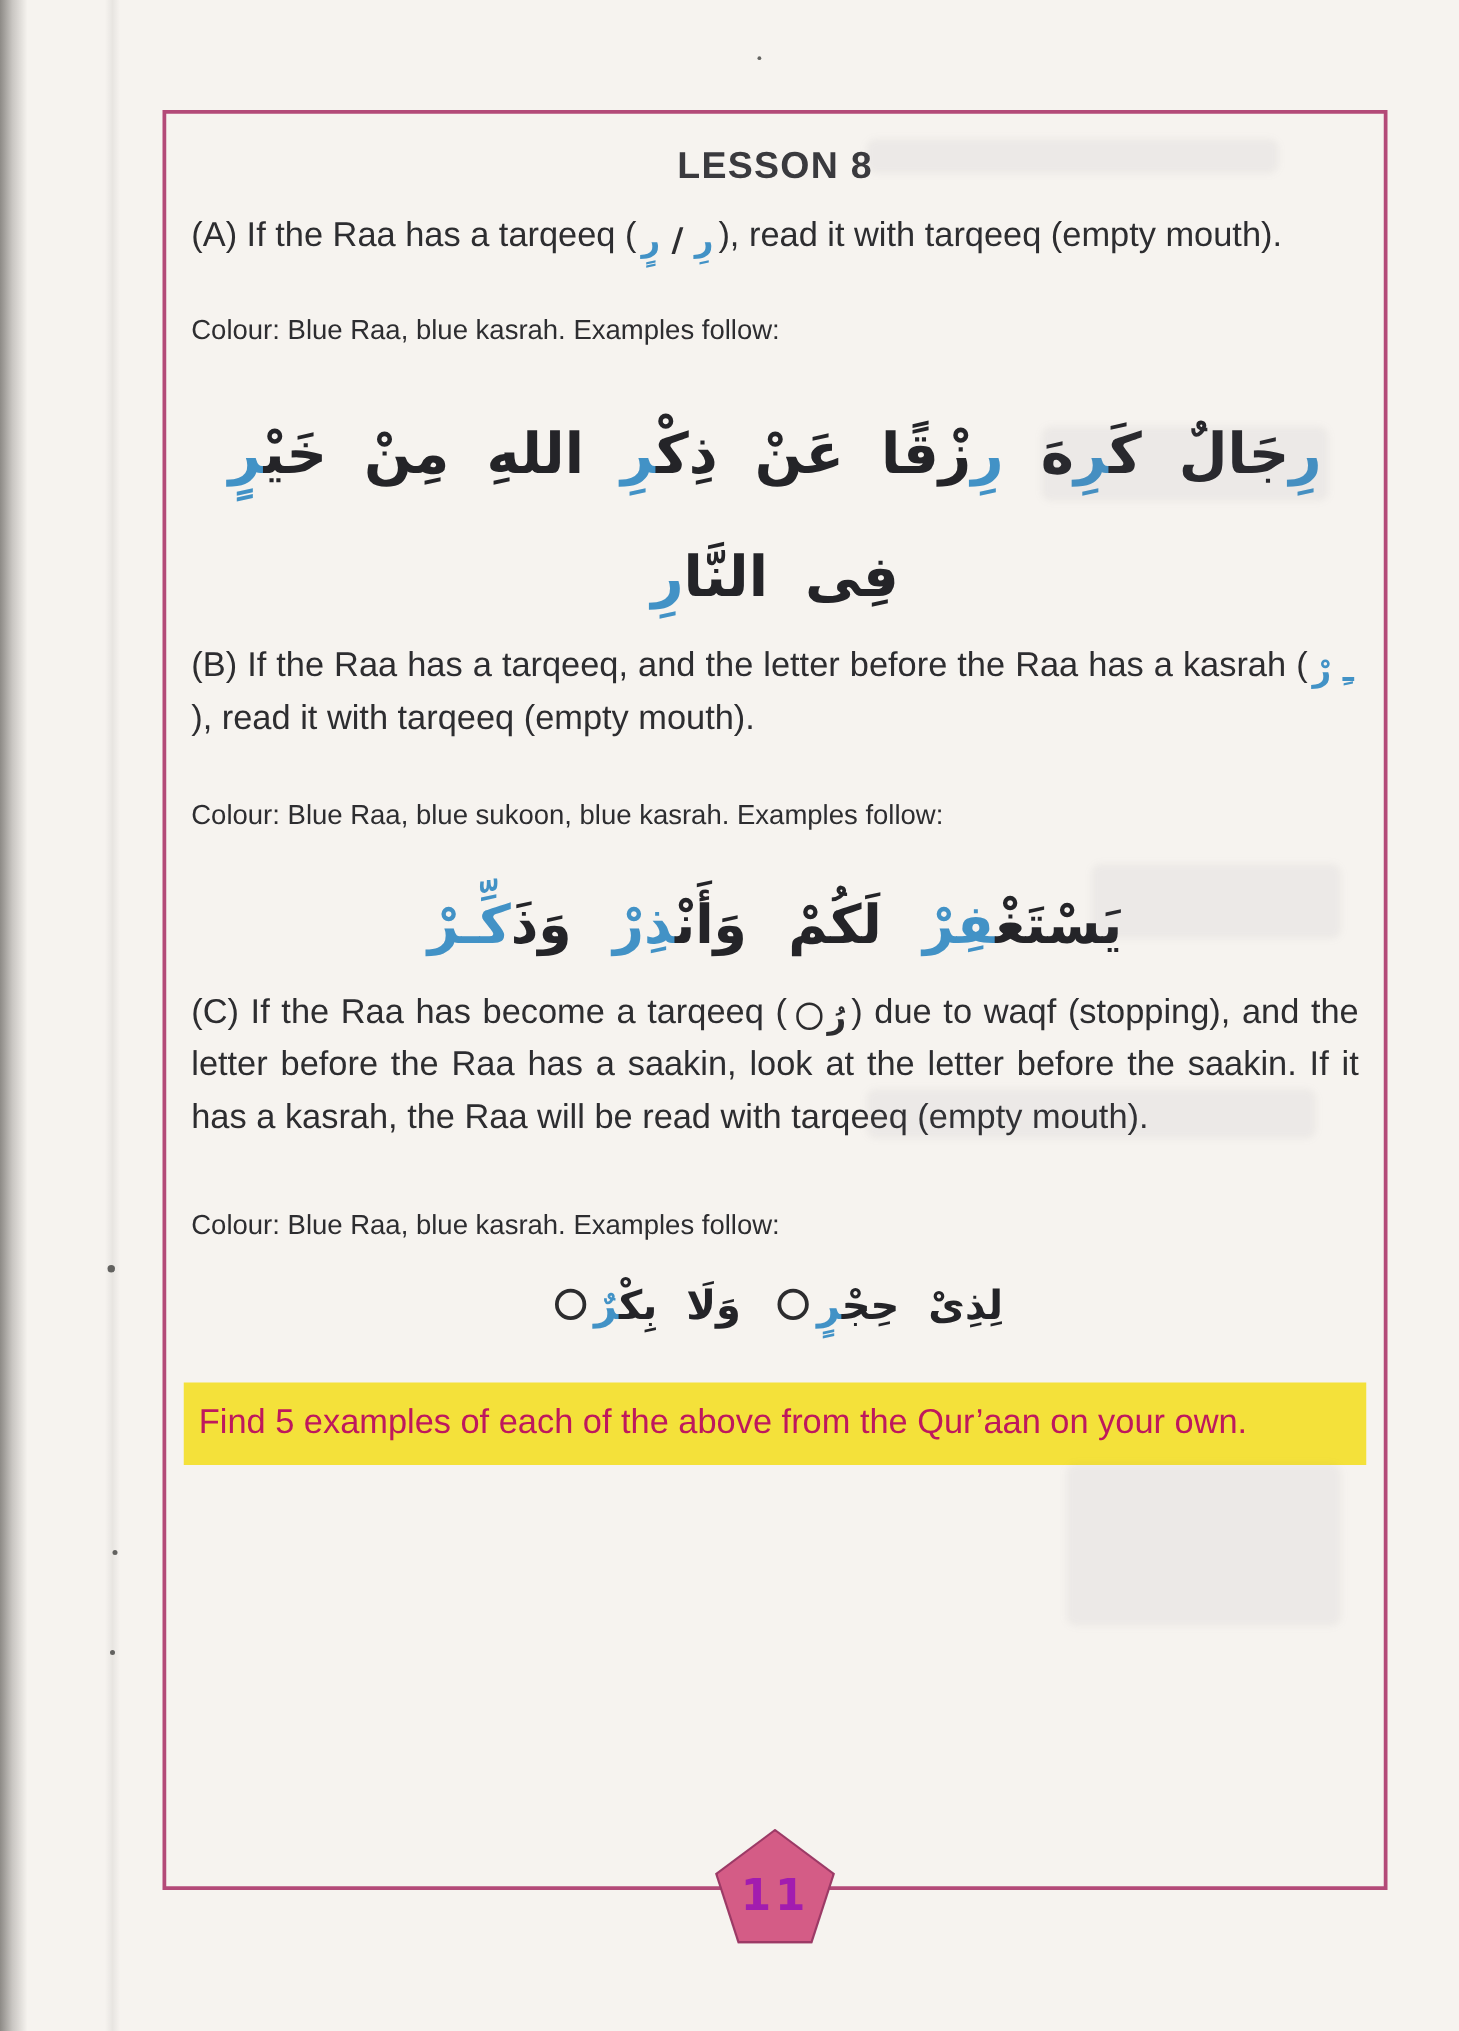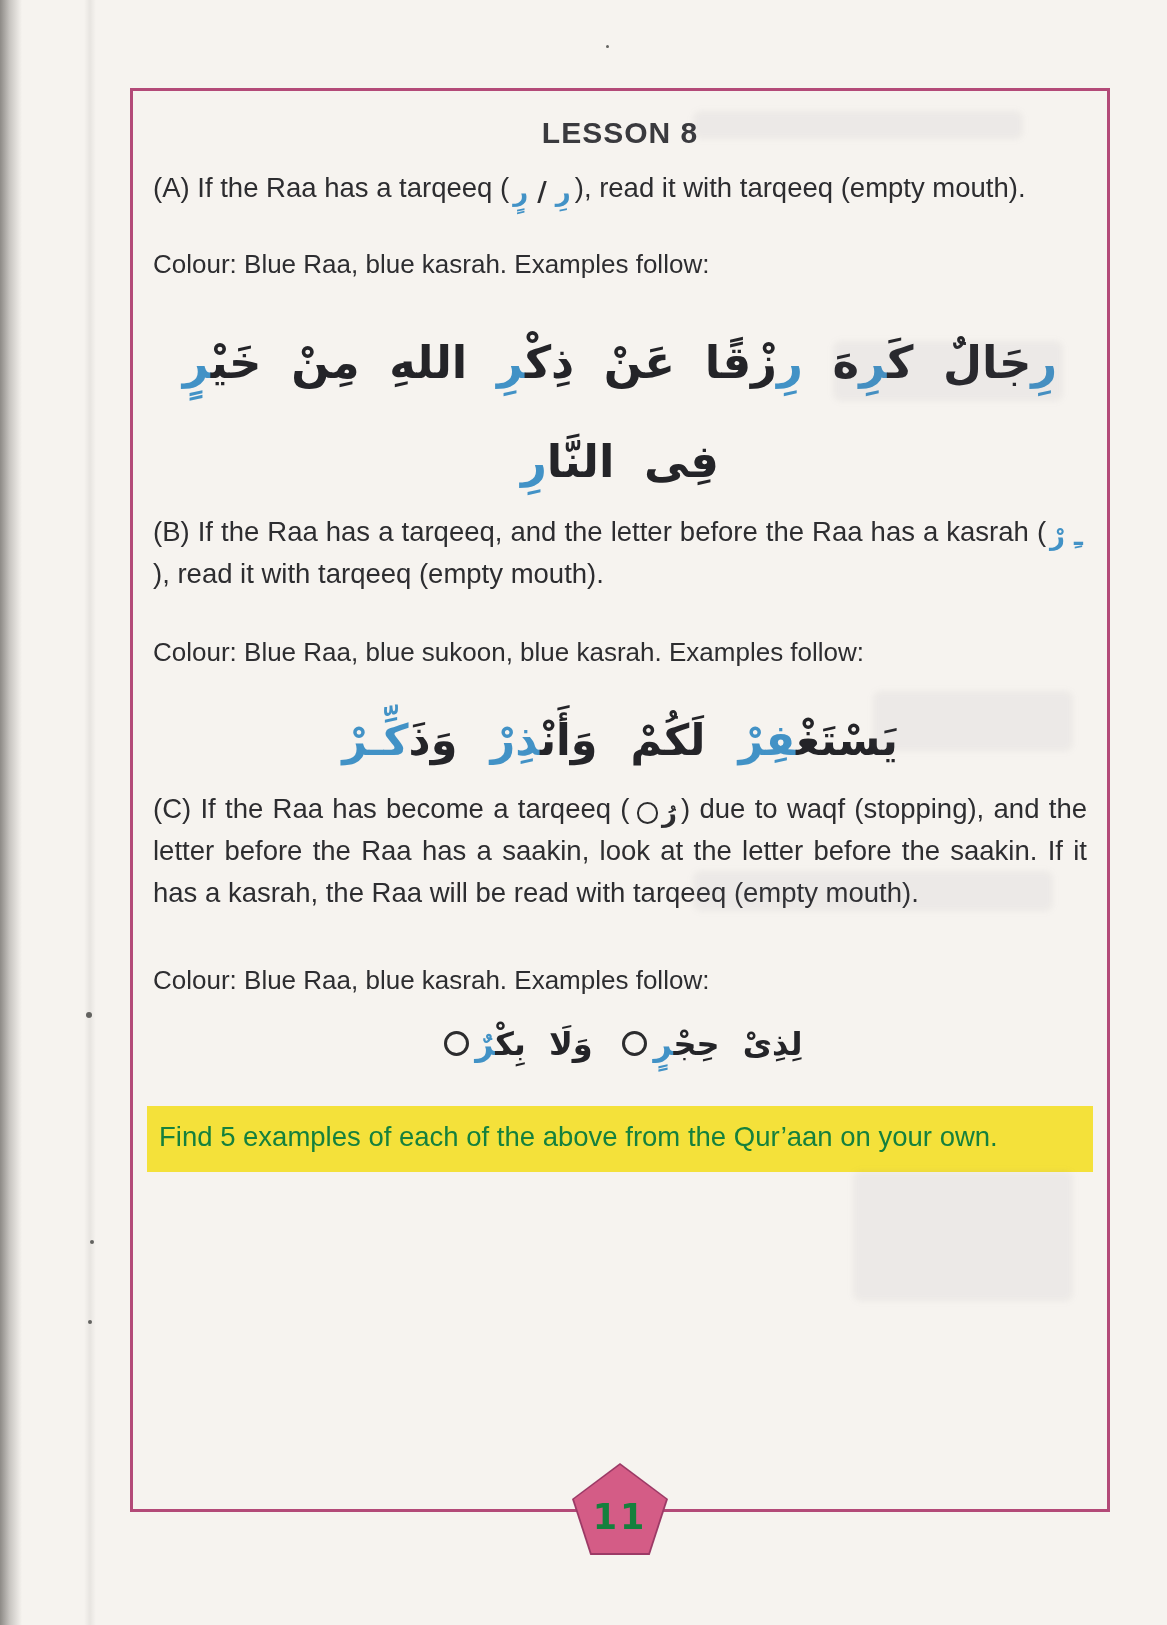--- a/index.html
+++ b/index.html
@@ -20,47 +20,47 @@
   .frame{position:absolute;left:130px;top:88px;width:980px;height:1424px;
     border:3px solid var(--frame-pink,#b34a78);box-sizing:border-box;
     padding:10px 18px 0;}
   h1,h2{text-align:center;color:#3a3a3e;font-weight:bold;}
   h1{font-size:30px;line-height:36px;margin:14px 0 16px;letter-spacing:1px;}
   h2{font-size:31px;line-height:36px;margin:48px 0 0;letter-spacing:.5px;}
   p.rule{font-size:27.5px;line-height:42px;text-align:justify;margin:0 2px;color:var(--ink,#2d2d30);}
   .rule-a{margin-top:50px;}
   .rule-b{margin-top:49px;}
   .rule-c{margin-top:57px;}
-  .colour-note{font-size:26px;line-height:42px;margin:0 2px;}
+  .colour-note{font-size:22px;line-height:42px;margin:0 2px;}
   .note-a{margin-top:34px;}
   .note-b{margin-top:36px;}
   .note-c{margin-top:45px;}
   .inline-ar{font-family:"DejaVu Sans",sans-serif;font-size:26px;font-weight:bold;
     display:inline-block;vertical-align:-4px;line-height:1;padding:0 4px;}
   .arabic-line{direction:rtl;text-align:center;font-family:"DejaVu Sans",sans-serif;
     font-weight:bold;color:#242428;line-height:2.2;}
   .ar-a{font-size:45px;margin-top:28px;word-spacing:14px;}
   .ar-b{font-size:43px;margin-top:20px;word-spacing:18px;}
   .ar-c{font-size:32px;margin-top:8px;word-spacing:12px;}
   .seg-blue{color:var(--blue,#4292c6);}
   .seg-ink{color:inherit;}
   .stop-circle{display:inline-block;width:.82em;height:.82em;border:2px solid #2c2c2e;
     border-radius:50%;vertical-align:-.08em;margin:0 .14em;background:transparent;box-sizing:border-box;}
   .arabic-line .stop-circle{width:.78em;height:.78em;border-width:3px;vertical-align:-.05em;margin:0 .2em;}
   .exercise{background:var(--yellow,#f4e13a);font-size:27.5px;line-height:44px;
-    color:#15803d;padding:9px 12px 13px;margin:27px -4px 0;}
+    color:#be185d;padding:9px 12px 13px;margin:27px -4px 0;}
   
   .pentagon{position:absolute;left:50%;bottom:-46px;transform:translateX(-50%);
     width:96px;height:92px;}
   .pent-outer,.pent-inner{position:absolute;
     clip-path:polygon(50% 0%,100% 39%,81% 100%,19% 100%,0% 39%);}
   .pent-outer{inset:0;background:var(--pentagon-dark,#9c3a66);}
   .pent-inner{inset:2px;background:var(--pentagon-pink,#d45c86);}
   .pent-num{position:absolute;inset:0;display:flex;align-items:center;justify-content:center;
-    padding-top:16px;color:#15803d;font-weight:bold;font-size:35px;letter-spacing:3px;
+    padding-top:16px;color:#a21caf;font-weight:bold;font-size:35px;letter-spacing:3px;
     font-family:"DejaVu Sans",sans-serif;}
 </style>
 </head>
 <body>
 
 <div class="edge-shade"></div>
 <div class="crease"></div>
 <div class="speck" style="left:86px;top:1012px;width:6px;height:6px;"></div>
 <div class="speck" style="left:90px;top:1240px;width:4px;height:4px;"></div>
 <div class="speck" style="left:88px;top:1320px;width:4px;height:4px;"></div>

